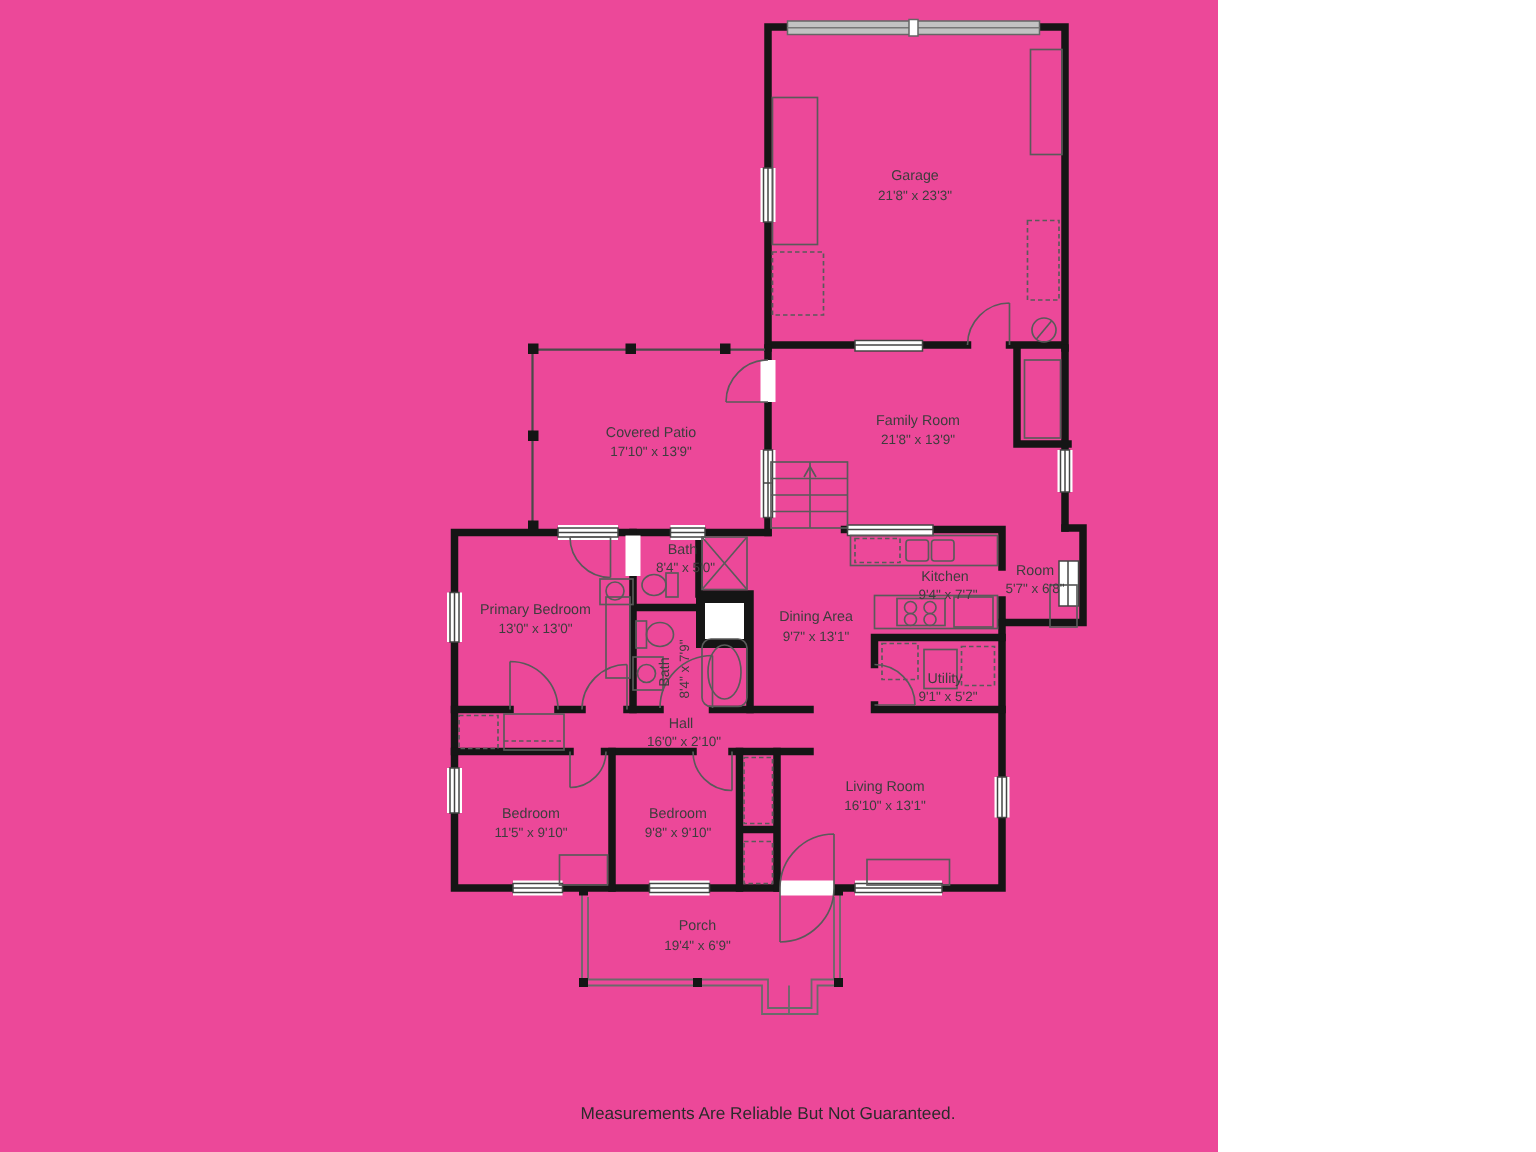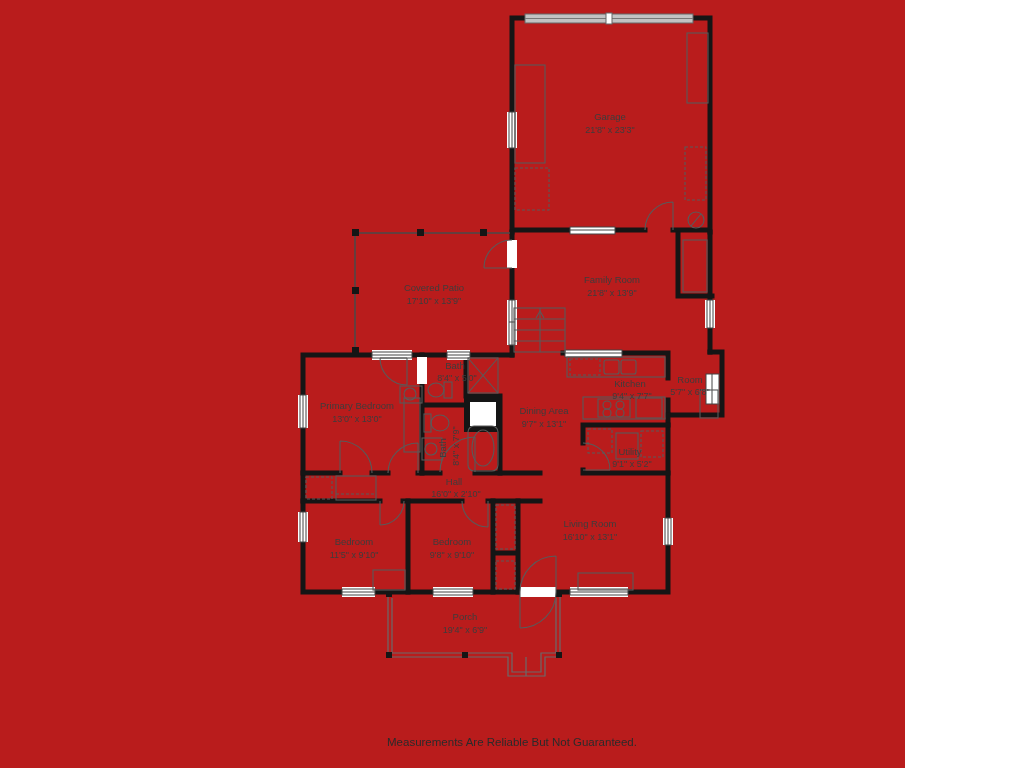--- a/index.html
+++ b/index.html
@@ -1,16 +1,16 @@
 <!DOCTYPE html>
 <html><head>
 <meta charset="utf-8">
 <style>
   html,body{margin:0;padding:0;background:#ffffff;}
-  .stage{position:relative;width:905px;height:768px;background:#b91c1c;overflow:hidden;
+  .stage{position:relative;width:812px;height:768px;background:#ec4899;overflow:hidden;
          font-family:"Liberation Sans", sans-serif;}
   svg{display:block}
   text{font-family:"Liberation Sans", sans-serif; fill:#3d3d3d;}
   .room-name{font-size:9.5px;}
   .room-dims{font-size:9px;}
   .footer-text{font-size:11.5px; fill:#2b2b2b;}
   .logo-text{font-size:27px; fill:#c6c6c6; letter-spacing:2px;}
   .compass-n{font-size:9px; font-weight:bold; fill:#1a1a1a;}
 </style>
 </head>

